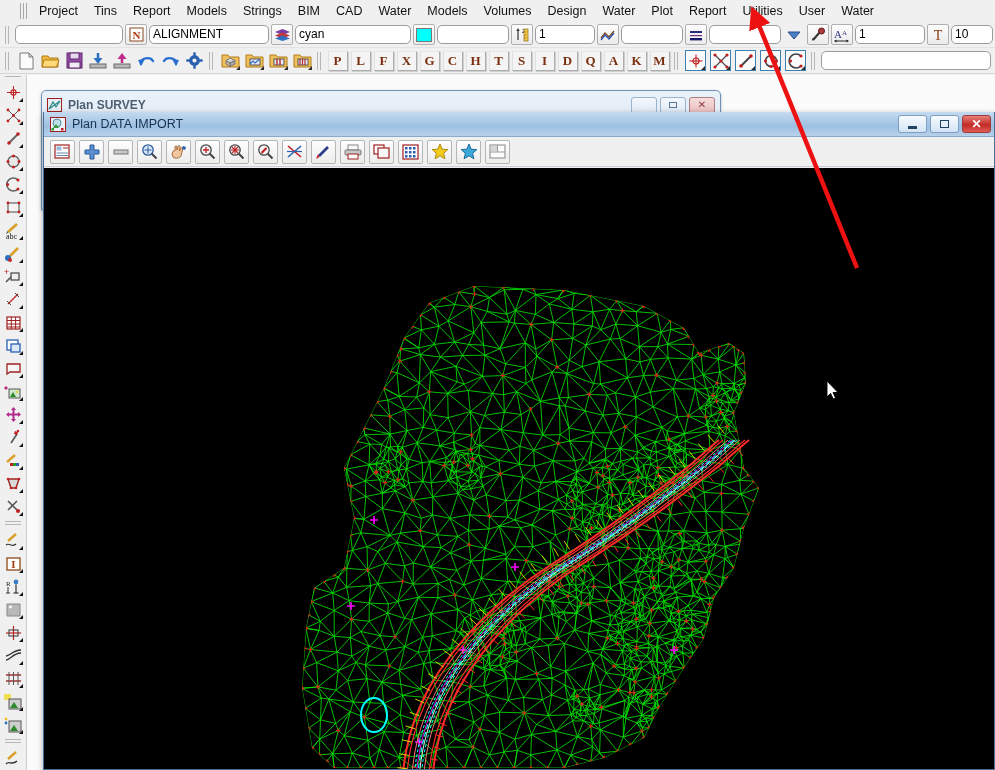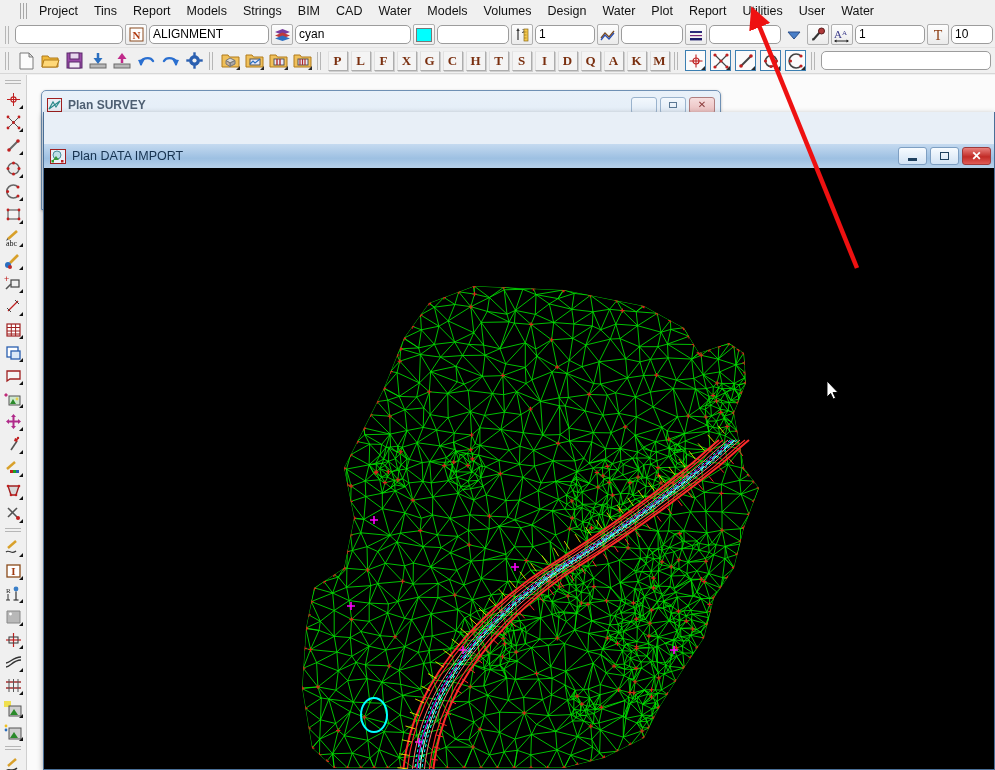--- a/index.html
+++ b/index.html
@@ -131,20 +131,21 @@
 
   
   .sidebar {
     position: absolute; left: 0; top: 75px;
     width: 27px; height: 695px;
     background: #f0f0f0;
     border-right: 1px solid #cfcfcf;
     display: flex; flex-direction: column; align-items: center;
     padding-top: 2px;
     overflow: hidden;
+    justify-content: flex-end;
   }
   .sb-grip {
     width: 16px; height: 6px; margin: 3px 0 2px 0; flex: 0 0 auto;
     background:
       repeating-linear-gradient(to bottom,
         #a8a8a8 0px, #a8a8a8 1px, transparent 1px, transparent 3px);
     opacity: .8;
   }
   .sb-btn {
     width: 24px; height: 23px;
@@ -203,21 +204,20 @@
     border: 1px solid #4a6f97;
     border-top: none;
     box-shadow: 0 2px 6px rgba(0,0,0,.35);
   }
   .win-front .titlebar {
     height: 25px;
     background: linear-gradient(#c5daf0, #9dc0e2 60%, #b7d1ea);
     display: flex; align-items: center;
     padding: 0 3px 0 6px;
     border-bottom: 1px solid #8aa9c6;
-    margin-top: 32px;
   }
   .win-title-text {
     font-size: 12.5px; color: #16324f; margin-left: 6px;
     white-space: nowrap;
   }
   .win-front .wbtns { margin-left: auto; display: flex; align-items: center; }
   .wbtn {
     width: 29px; height: 18px; margin-left: 3px;
     border: 1px solid #7e9fc2;
     background: linear-gradient(#f7fbff,#d3e3f4);

